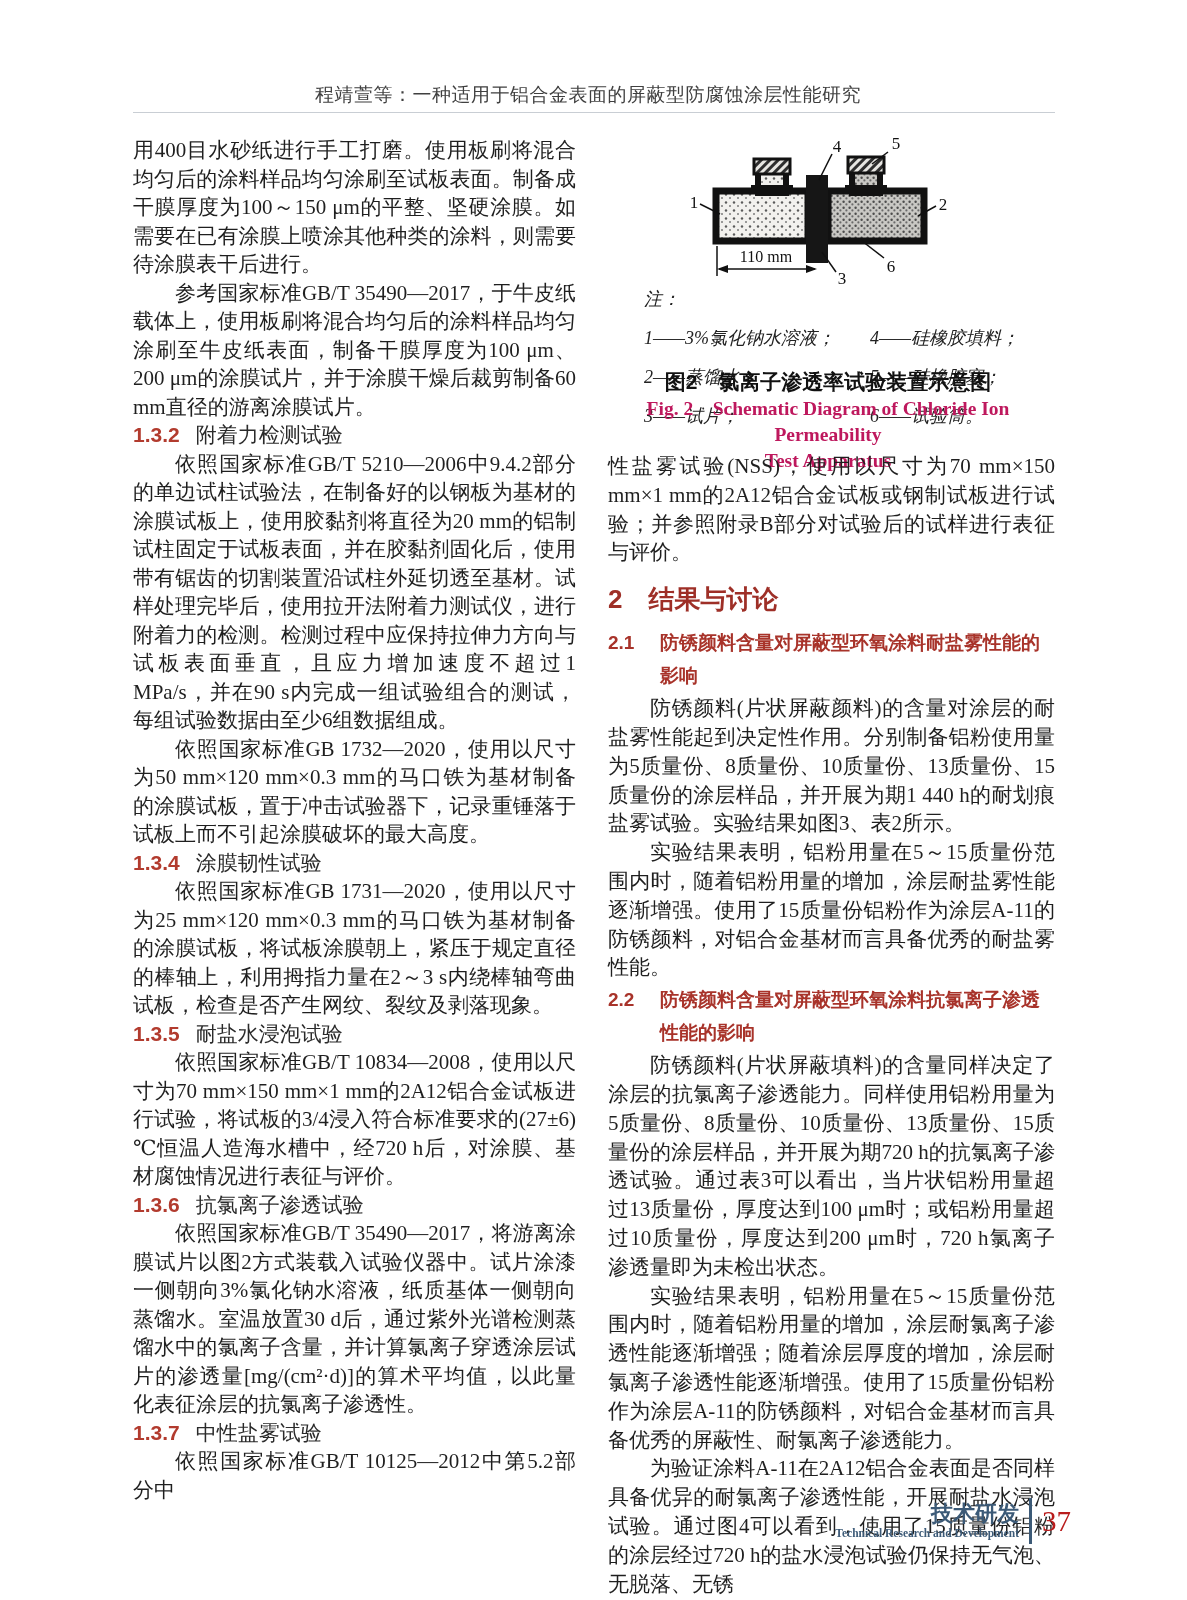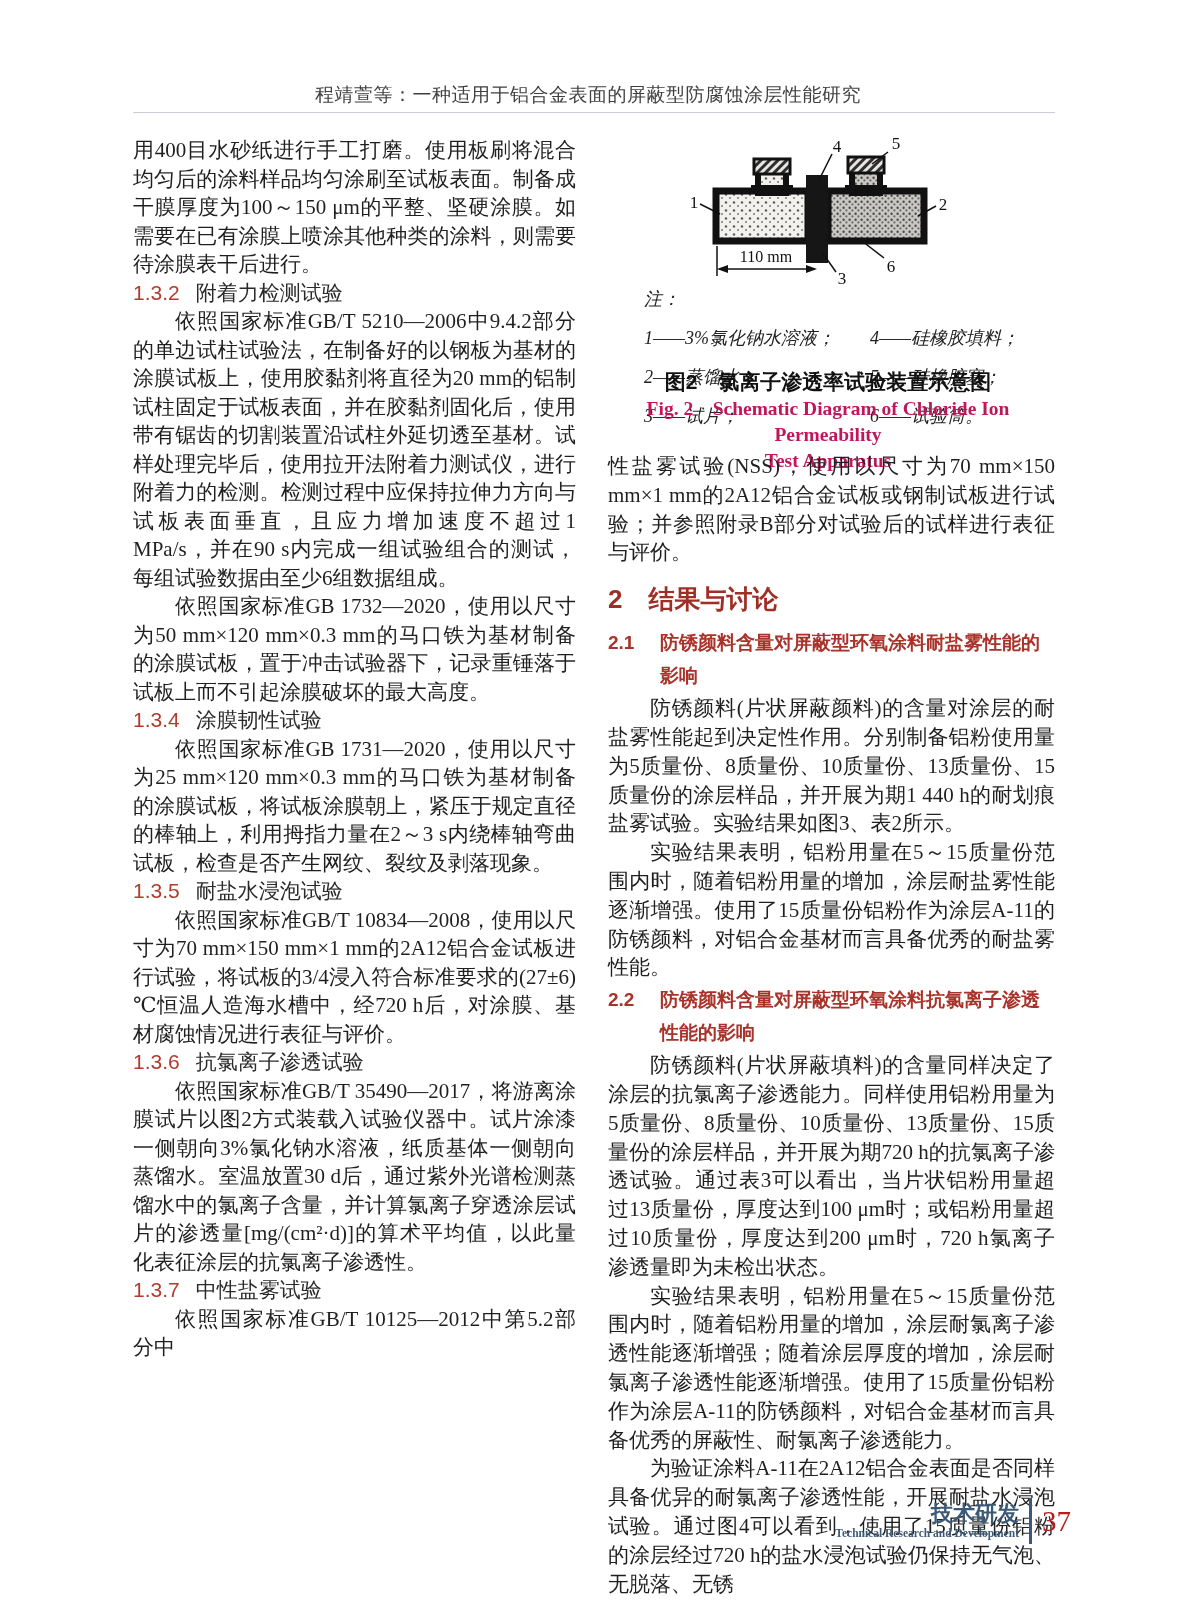--- a/index.html
+++ b/index.html
@@ -15,21 +15,21 @@
   
   .col{position:absolute;font-size:21px;line-height:28.5px;text-align:justify;}
   .col-left{top:136px;left:133px;width:443px;}
   .col-right{top:452px;left:608px;width:447px;line-height:28.8px;}
   .col p{margin:0;text-indent:2em;}
   .col p.noindent{text-indent:0;}
 
   
   .subsec{margin:0;font-weight:500;font-size:21px;line-height:28.5px;
         font-family:"Liberation Sans","DejaVu Sans",sans-serif;color:#2a2a2a;text-align:left;}
-  .subsec .num{color:#b23b2e;margin-right:16px;font-weight:400;}
+  .subsec .num{color:#b23b2e;margin-right:16px;font-weight:700;}
 
   
   .sec2{margin:14px 0 10px 0;font-family:"Liberation Sans","DejaVu Sans",sans-serif;
         font-size:26px;font-weight:700;color:#9e2f27;line-height:36px;text-align:left;}
   .sec2 .num{margin-right:26px;}
   .rsub{position:relative;margin:2px 0 2px 0;padding-left:52px;
         font-family:"Liberation Sans","DejaVu Sans",sans-serif;
         font-size:19px;font-weight:700;color:#a8332a;line-height:32.5px;text-align:left;}
   .rsub .num{position:absolute;left:0;top:0;}
 
@@ -62,20 +62,21 @@
 
 <div class="page">
 
   <div class="running-header">
     <span>程靖萱等：一种适用于铝合金表面的屏蔽型防腐蚀涂层性能研究</span>
   </div>
   <div class="header-rule"></div>
 
   <div class="col col-left">
     <p class="noindent">用400目水砂纸进行手工打磨。使用板刷将混合均匀后的涂料样品均匀涂刷至试板表面。制备成干膜厚度为100～150 μm的平整、坚硬涂膜。如需要在已有涂膜上喷涂其他种类的涂料，则需要待涂膜表干后进行。</p>
+    <p>参考国家标准GB/T 35490—2017，于牛皮纸载体上，使用板刷将混合均匀后的涂料样品均匀涂刷至牛皮纸表面，制备干膜厚度为100 μm、200 μm的涂膜试片，并于涂膜干燥后裁剪制备60 mm直径的游离涂膜试片。</p>
     <h3 class="subsec">
       <span class="num">1.3.2</span><span>附着力检测试验</span>
     </h3>
     <p>依照国家标准GB/T 5210—2006中9.4.2部分的单边试柱试验法，在制备好的以钢板为基材的涂膜试板上，使用胶黏剂将直径为20 mm的铝制试柱固定于试板表面，并在胶黏剂固化后，使用带有锯齿的切割装置沿试柱外延切透至基材。试样处理完毕后，使用拉开法附着力测试仪，进行附着力的检测。检测过程中应保持拉伸力方向与试板表面垂直，且应力增加速度不超过1 MPa/s，并在90 s内完成一组试验组合的测试，每组试验数据由至少6组数据组成。</p>
     <p>依照国家标准GB 1732—2020，使用以尺寸为50 mm×120 mm×0.3 mm的马口铁为基材制备的涂膜试板，置于冲击试验器下，记录重锤落于试板上而不引起涂膜破坏的最大高度。</p>
     <h3 class="subsec">
       <span class="num">1.3.4</span><span>涂膜韧性试验</span>
     </h3>
     <p>依照国家标准GB 1731—2020，使用以尺寸为25 mm×120 mm×0.3 mm的马口铁为基材制备的涂膜试板，将试板涂膜朝上，紧压于规定直径的棒轴上，利用拇指力量在2～3 s内绕棒轴弯曲试板，检查是否产生网纹、裂纹及剥落现象。</p>
     <h3 class="subsec">

